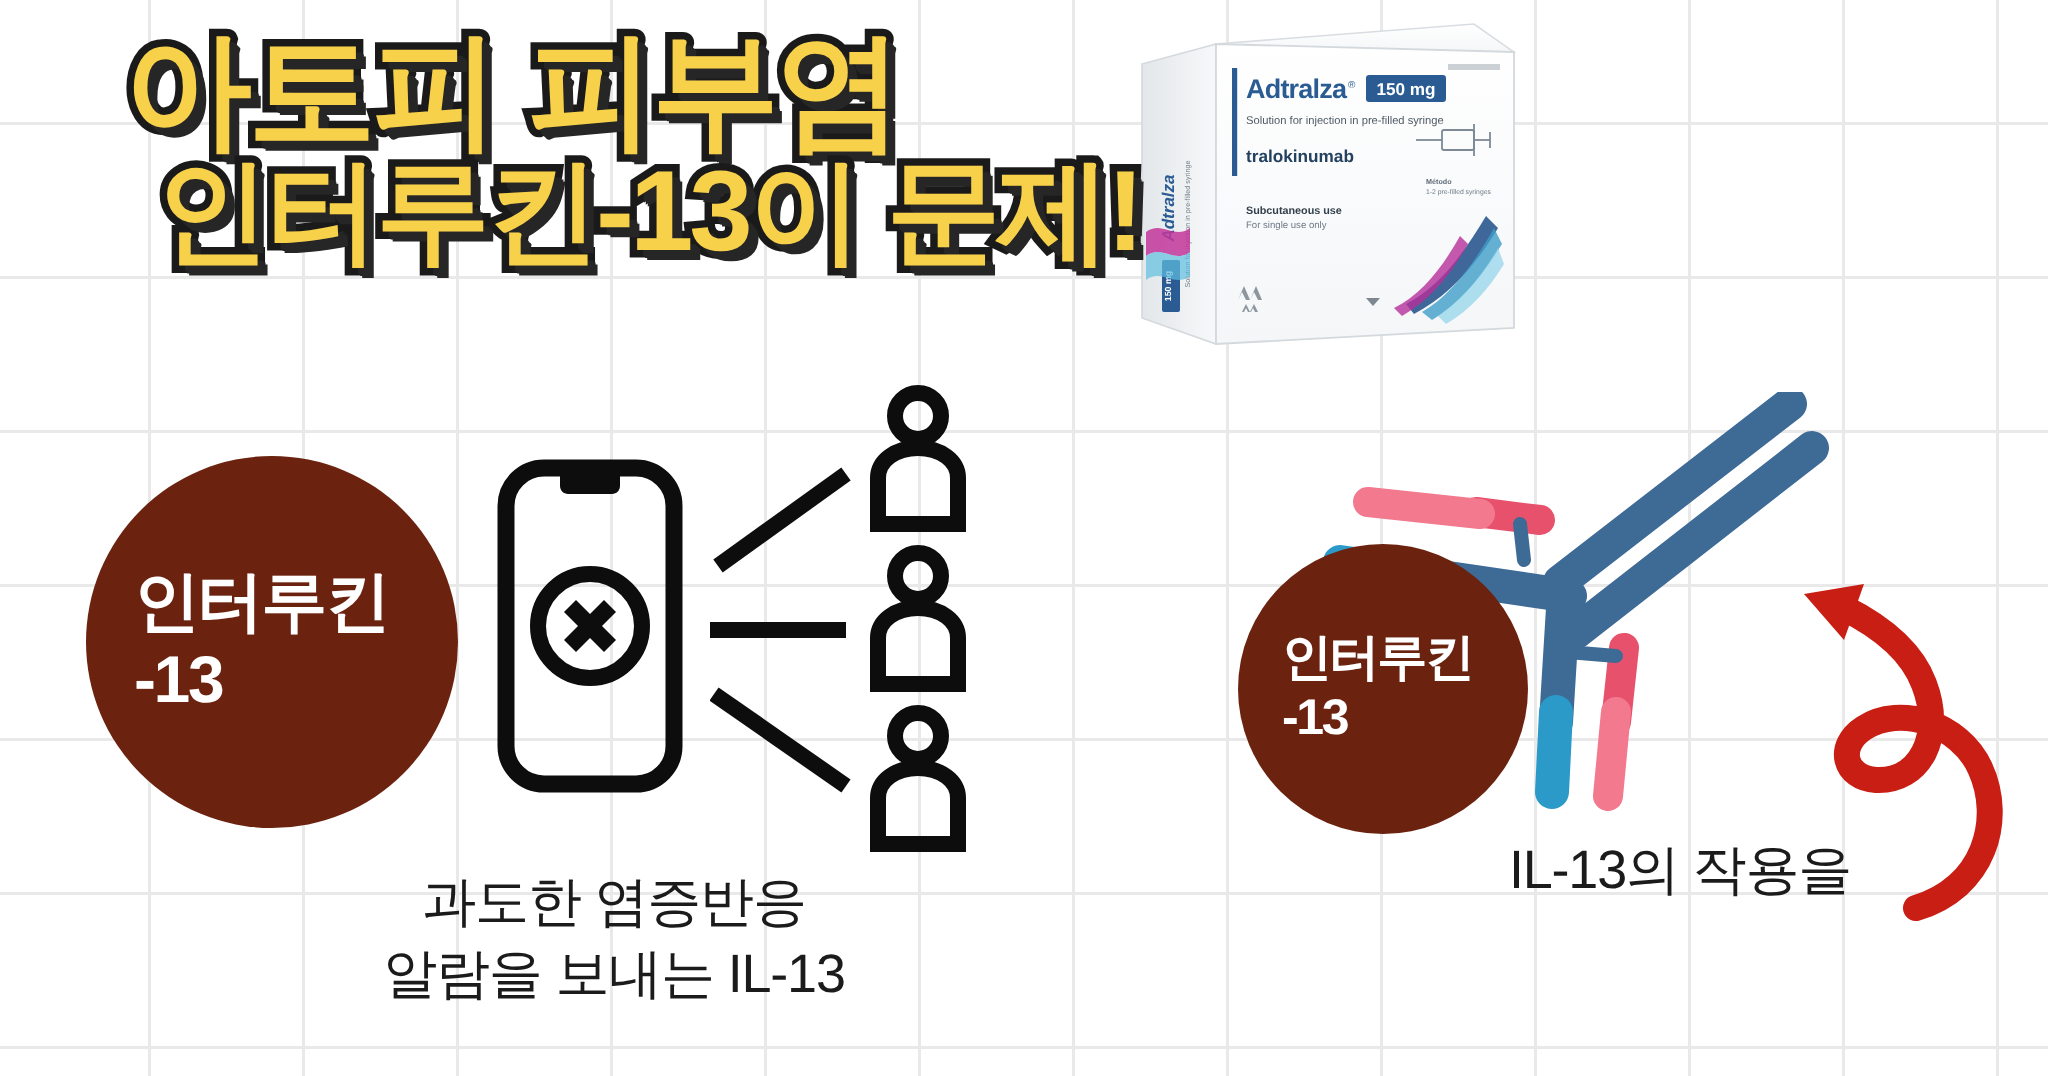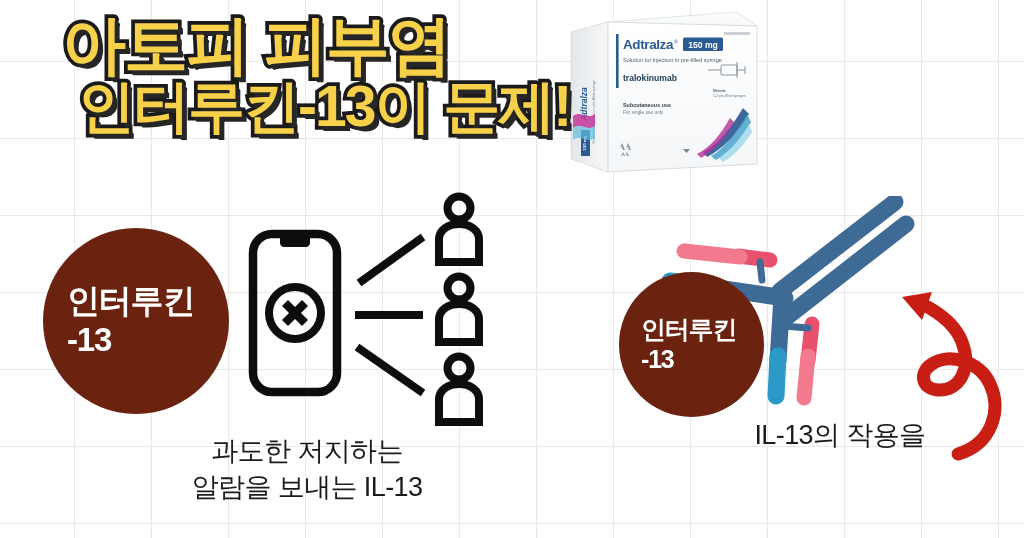--- a/index.html
+++ b/index.html
@@ -325,21 +325,21 @@
   </div>
 
   <div id="red-arrow">
     <svg viewBox="0 0 120 192" width="120" height="192" xmlns="http://www.w3.org/2000/svg">
       <path d="M70,182 C104,172 114,138 102,112 C92,90 62,80 44,92 C30,101 34,117 50,118 C72,119 84,96 74,70 C68,54 54,42 34,32" fill="none" stroke="#C81E14" stroke-width="13" stroke-linecap="round"></path>
       <path d="M14,25 L44,20 L34,48 Z" fill="#C81E14"></path>
     </svg>
   </div>
 
   <div id="caption-left" class="caption">
-    <span class="cap-line">과도한 저지하는</span>
+    <span class="cap-line">과도한 염증반응</span>
     <span class="cap-line">알람을 보내는 IL-13</span>
   </div>
 
   <div id="caption-right" class="caption">
     <span class="cap-line">IL-13의 작용을</span>
   </div>
 
 </div>
 
 </body></html>

